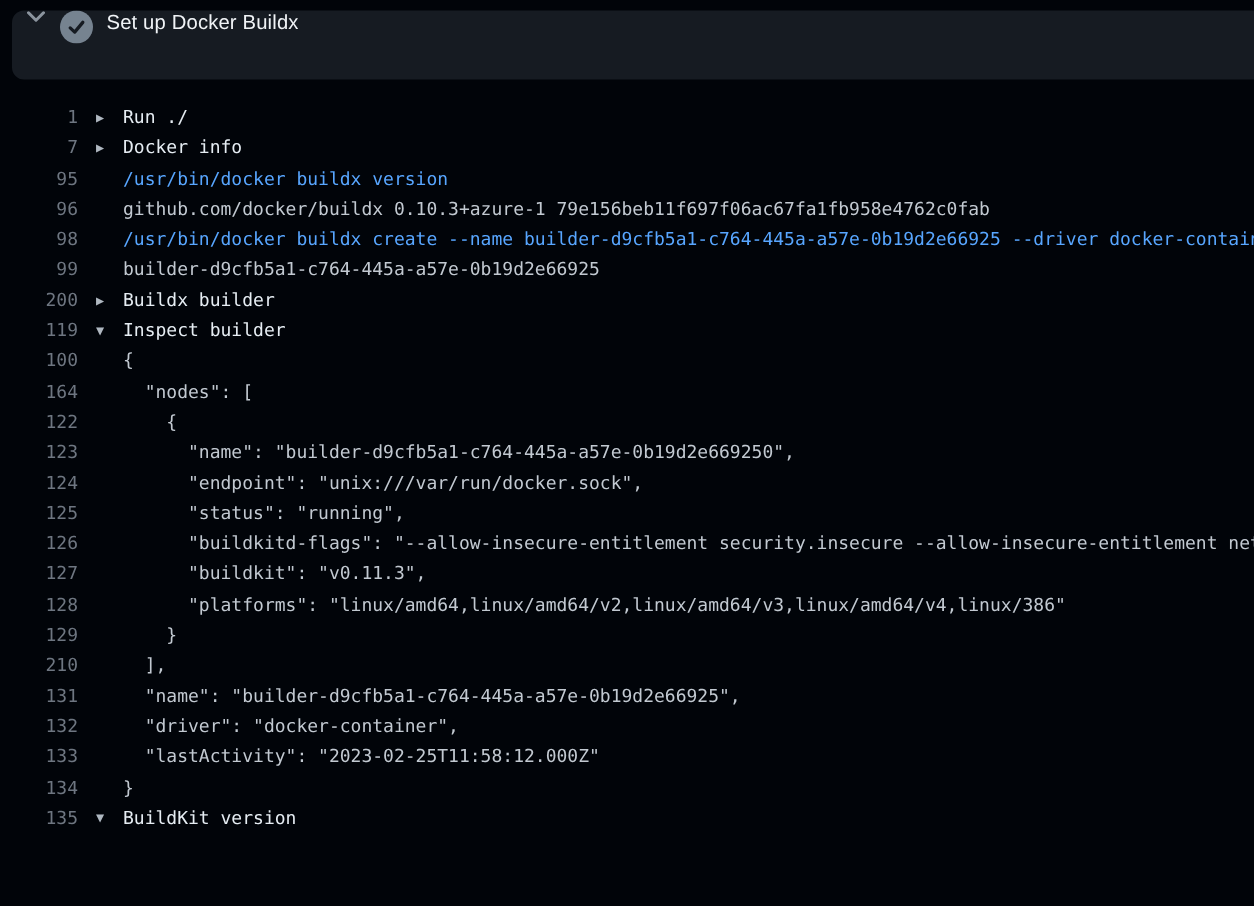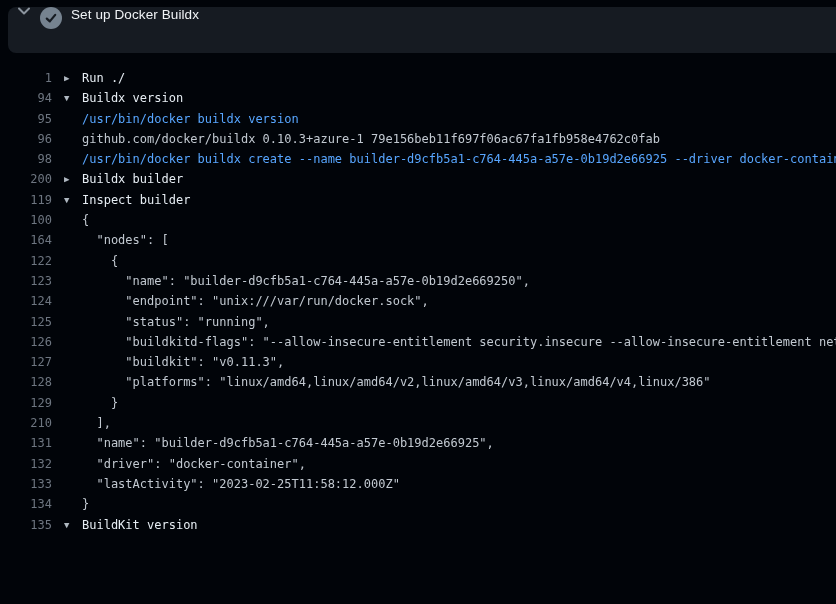--- a/index.html
+++ b/index.html
@@ -80,24 +80,25 @@
   <svg class="status-circle" viewBox="0 0 22 22">
     <circle cx="11" cy="11" r="11" fill="#768390"></circle>
     <path d="M6.8 11.6 L9.8 14.4 L15.2 7.9" fill="none" stroke="#161b22" stroke-width="2.2" stroke-linecap="round" stroke-linejoin="round"></path>
   </svg>
   <span class="step-title">Set up Docker Buildx</span>
 </div>
 
 <div class="log-area">
   <div id="log-lines">
       <div class="log-line group"><span class="num">1</span><span class="arrow">▶</span><span class="text">Run ./</span></div>
-      <div class="log-line group"><span class="num">94</span><span class="arrow">▼</span><span class="text">Buildx version</span></div>
+      <div class="log-line group"><span class="num">7</span><span class="arrow">▶</span><span class="text">Docker info</span></div>
       <div class="log-line command"><span class="num">95</span><span class="arrow"></span><span class="text">/usr/bin/docker buildx version</span></div>
       <div class="log-line output"><span class="num">96</span><span class="arrow"></span><span class="text">github.com/docker/buildx 0.10.3+azure-1 79e156beb11f697f06ac67fa1fb958e4762c0fab</span></div>
       <div class="log-line command"><span class="num">98</span><span class="arrow"></span><span class="text">/usr/bin/docker buildx create --name builder-d9cfb5a1-c764-445a-a57e-0b19d2e66925 --driver docker-container</span></div>
+      <div class="log-line output"><span class="num">99</span><span class="arrow"></span><span class="text">builder-d9cfb5a1-c764-445a-a57e-0b19d2e66925</span></div>
       <div class="log-line group"><span class="num">200</span><span class="arrow">▶</span><span class="text">Buildx builder</span></div>
       <div class="log-line group"><span class="num">119</span><span class="arrow">▼</span><span class="text">Inspect builder</span></div>
       <div class="log-line output"><span class="num">100</span><span class="arrow"></span><span class="text">{</span></div>
       <div class="log-line output"><span class="num">164</span><span class="arrow"></span><span class="text">  "nodes": [</span></div>
       <div class="log-line output"><span class="num">122</span><span class="arrow"></span><span class="text">    {</span></div>
       <div class="log-line output"><span class="num">123</span><span class="arrow"></span><span class="text">      "name": "builder-d9cfb5a1-c764-445a-a57e-0b19d2e669250",</span></div>
       <div class="log-line output"><span class="num">124</span><span class="arrow"></span><span class="text">      "endpoint": "unix:///var/run/docker.sock",</span></div>
       <div class="log-line output"><span class="num">125</span><span class="arrow"></span><span class="text">      "status": "running",</span></div>
       <div class="log-line output"><span class="num">126</span><span class="arrow"></span><span class="text">      "buildkitd-flags": "--allow-insecure-entitlement security.insecure --allow-insecure-entitlement network</span></div>
       <div class="log-line output"><span class="num">127</span><span class="arrow"></span><span class="text">      "buildkit": "v0.11.3",</span></div>

